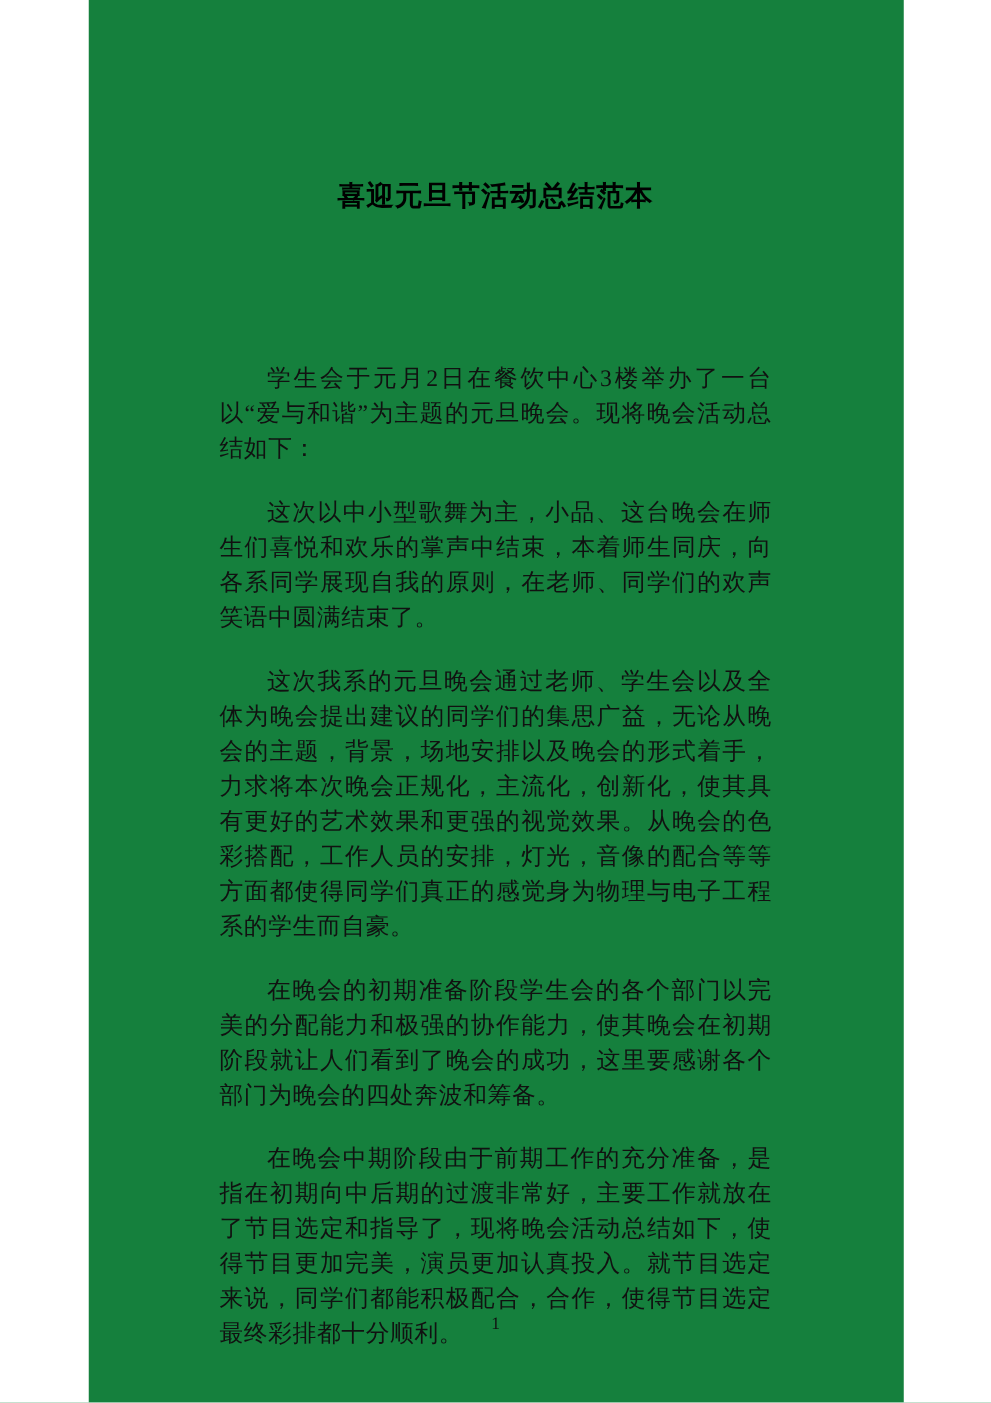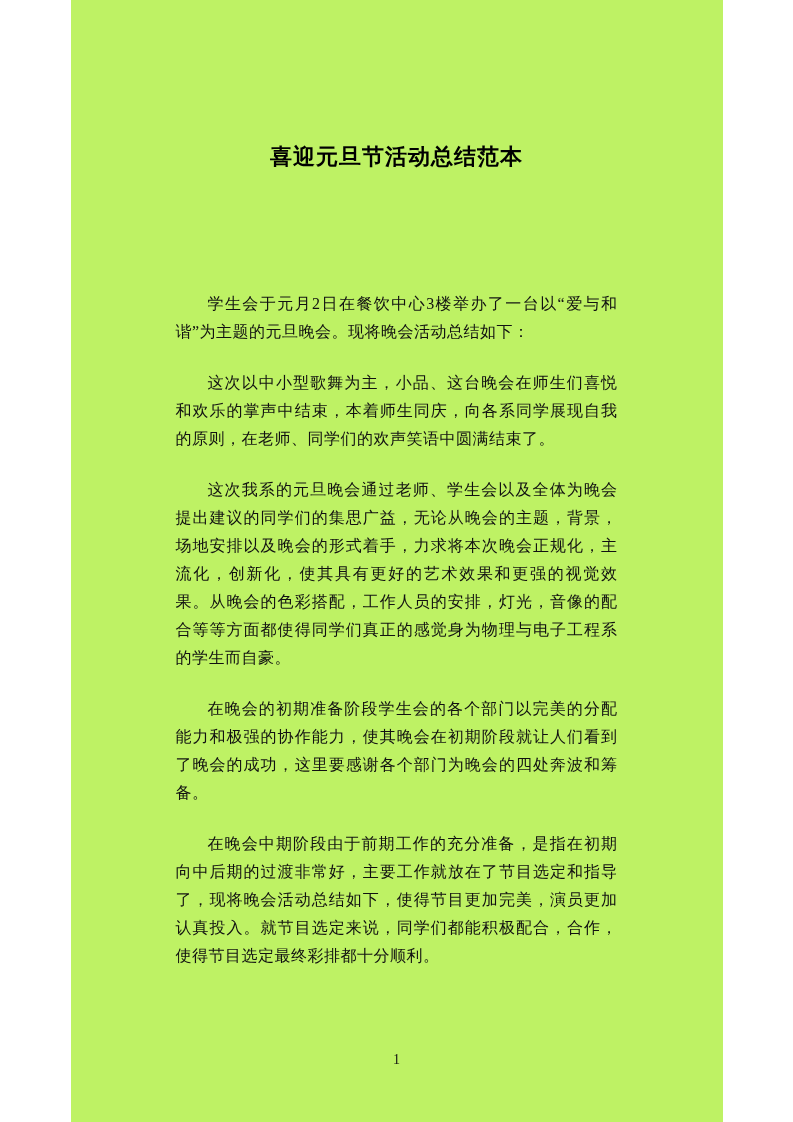--- a/index.html
+++ b/index.html
@@ -6,42 +6,42 @@
 
   html, body {
     background: #ffffff;
   }
 
   .page {
     position: relative;
     width: 652px;
     height: 1122px;
     margin: 0 auto;
-    background: #bef264;
+    background: #15803d;
     overflow: hidden;
     font-family: "Liberation Serif", "DejaVu Serif", serif;
     color: #1a1a1a;
   }
 
   .content {
     padding: 142px 105px 0 105px;
   }
 
   .doc-title {
     font-size: 22px;
     font-weight: bold;
     text-align: center;
     line-height: 30px;
     margin: 0 0 118px 0;
     color: #000000;
     letter-spacing: 1px;
   }
 
   .doc-body p {
-    font-size: 16px;
+    font-size: 19px;
     line-height: 28px;
     text-align: justify;
     text-indent: 2em;
     margin: 0 0 23px 0;
     color: #111111;
     letter-spacing: 0.5px;
   }
 
   .page-footer {
     position: absolute;

